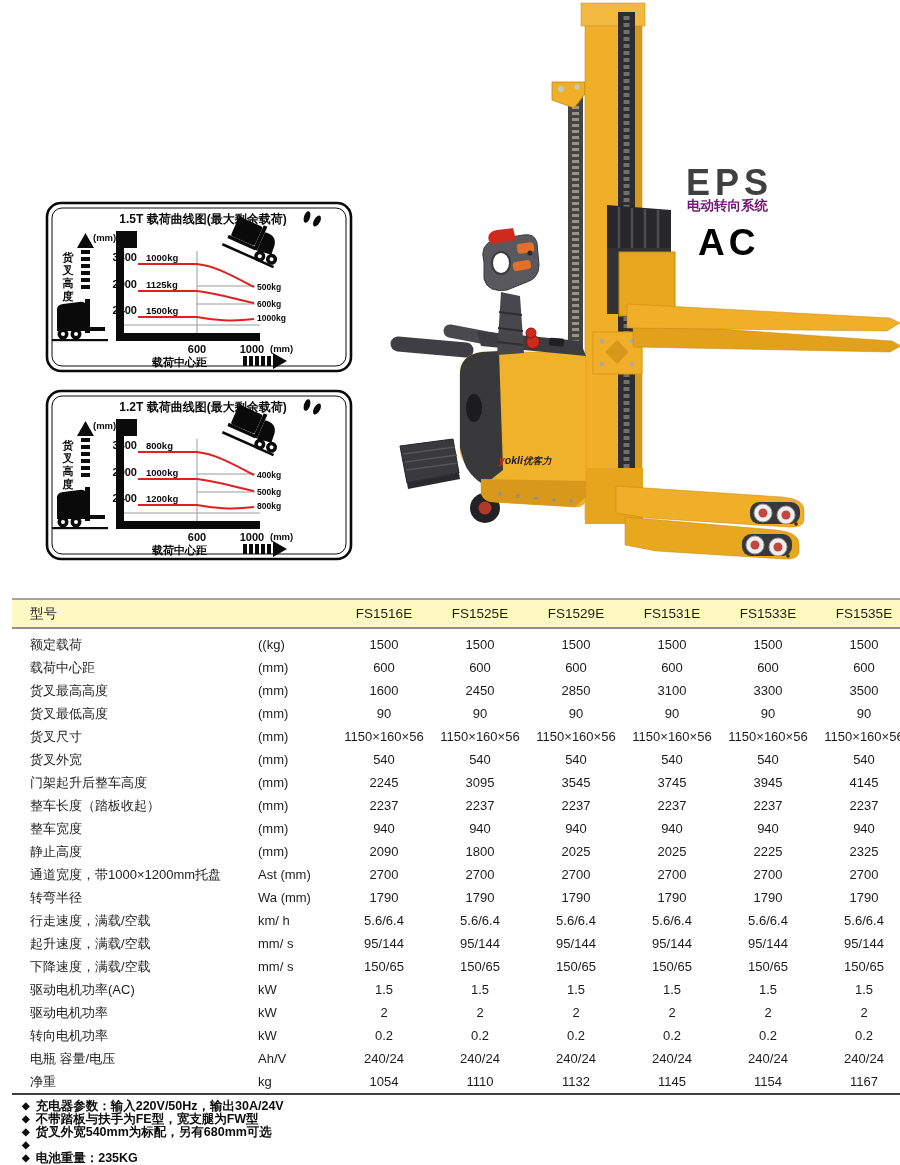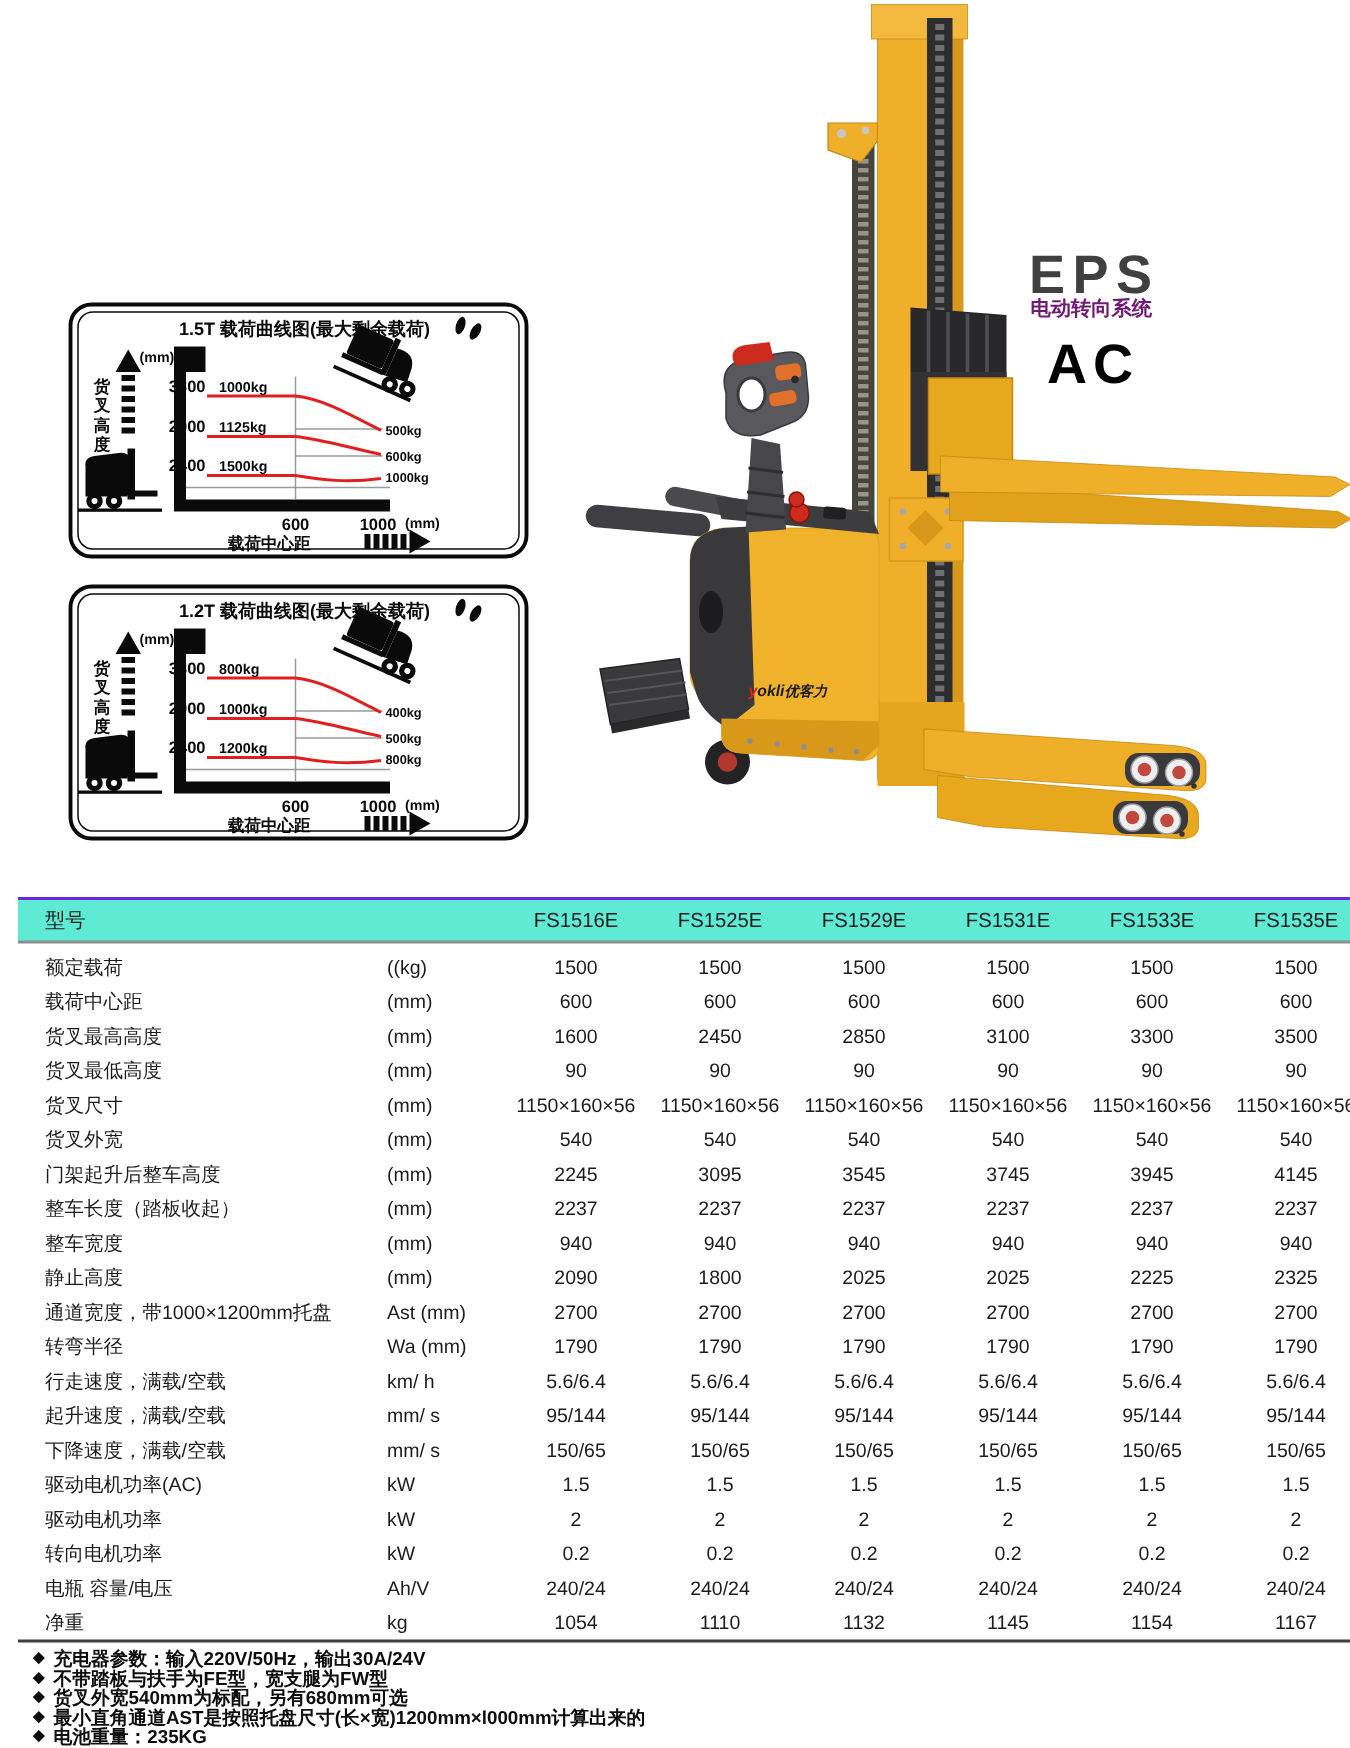--- a/index.html
+++ b/index.html
@@ -16,21 +16,21 @@
   #product-photo{position:absolute;left:380px;top:0;width:520px;height:585px;}
   #eps-title{position:absolute;left:686px;top:155px;font-family:Liberation Sans, sans-serif;
              font-weight:bold;font-size:36px;letter-spacing:5px;color:#404040;line-height:1;margin-top:10px;}
   #eps-sub{position:absolute;left:687px;top:197px;font-size:13.5px;font-weight:bold;color:#701a75;}
   #ac-badge{position:absolute;left:698px;top:224px;font-size:37px;font-weight:bold;
             letter-spacing:4px;line-height:1;}
 
   
   #spec-table{position:absolute;left:12px;top:598px;width:885px;border-collapse:collapse;
               border-bottom:2px solid #3f3f3f;table-layout:fixed;}
-  #spec-table thead td{background:#5eead4;border-top:2px solid #6d28d9;border-bottom:2px solid #8e8e8e;
+  #spec-table thead td{background:#fef9c3;border-top:2px solid #a3a3a3;border-bottom:2px solid #8e8e8e;
               height:27px;font-size:13.5px;}
   #spec-table td{font-size:13px;height:23px;padding:0;white-space:nowrap;overflow:hidden;}
   #spec-table .c-label{width:228px;text-align:left;padding-left:18px;}
   #spec-table .c-unit{width:78px;text-align:left;}
   #spec-table .c-val{width:96px;text-align:center;}
   #spec-table tbody tr:first-child td{padding-top:4px;}
 
   
   #notes{position:absolute;left:22px;top:1100px;width:860px;}
   .note-row{display:flex;align-items:flex-start;gap:6px;font-size:12.5px;font-weight:bold;
@@ -581,21 +581,20 @@
       <div class="note-row">
         <span class="note-diamond">◆</span>
         <span class="note-text">不带踏板与扶手为FE型，宽支腿为FW型</span>
       </div>
       <div class="note-row">
         <span class="note-diamond">◆</span>
         <span class="note-text">货叉外宽540mm为标配，另有680mm可选</span>
       </div>
       <div class="note-row">
         <span class="note-diamond">◆</span>
-        <span class="note-text">最小直角通道AST是按照托盘尺寸(长×宽)1200mm×l000mm计算出来的</span>
       </div>
       <div class="note-row">
         <span class="note-diamond">◆</span>
         <span class="note-text">电池重量：235KG</span>
       </div>
     </div>
 
 </div>
 
 </body></html>

